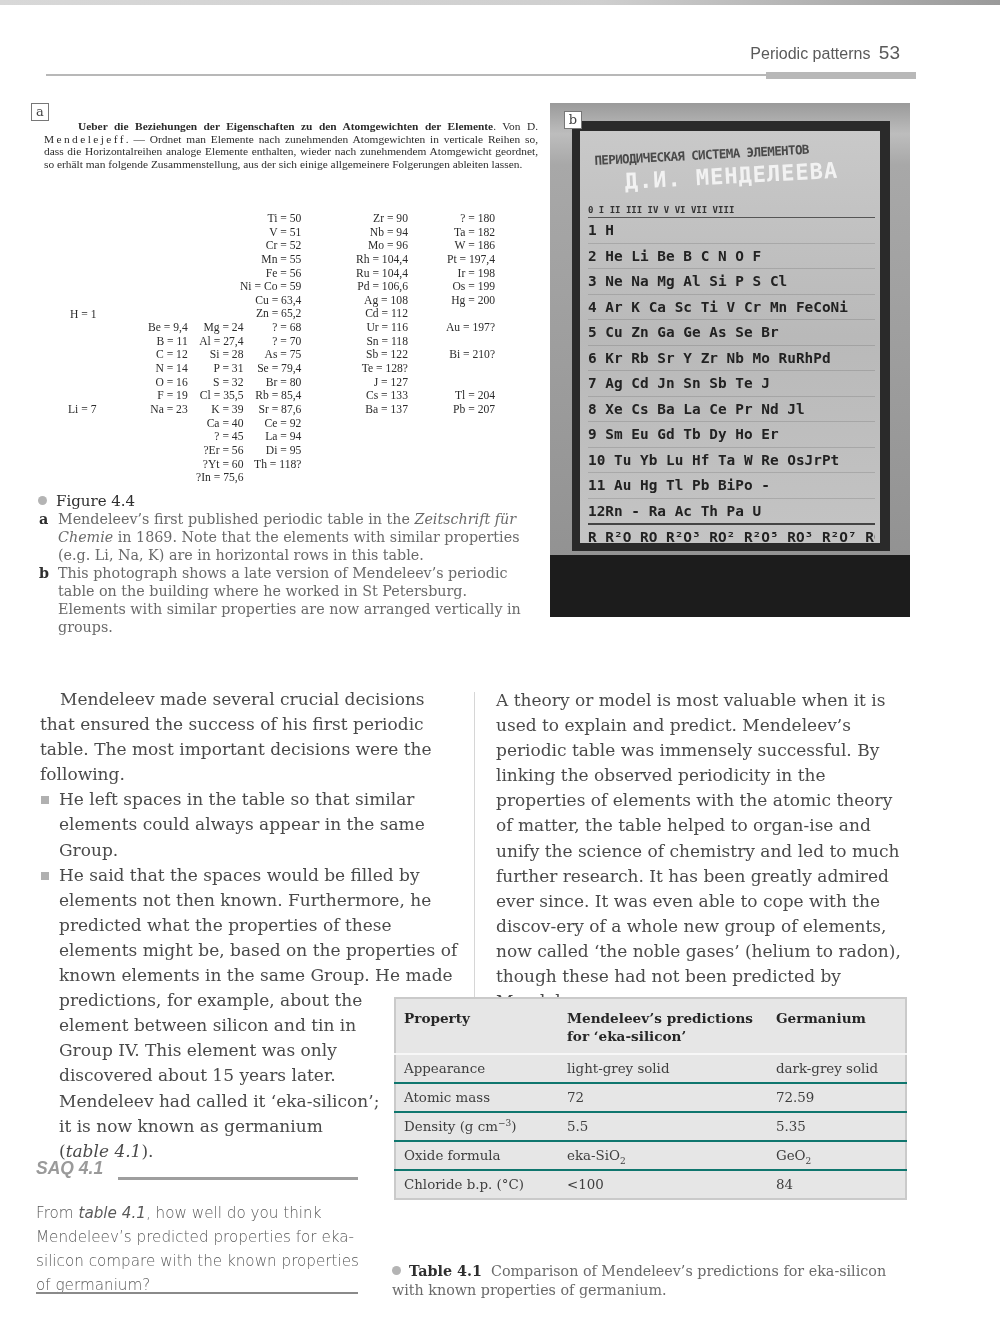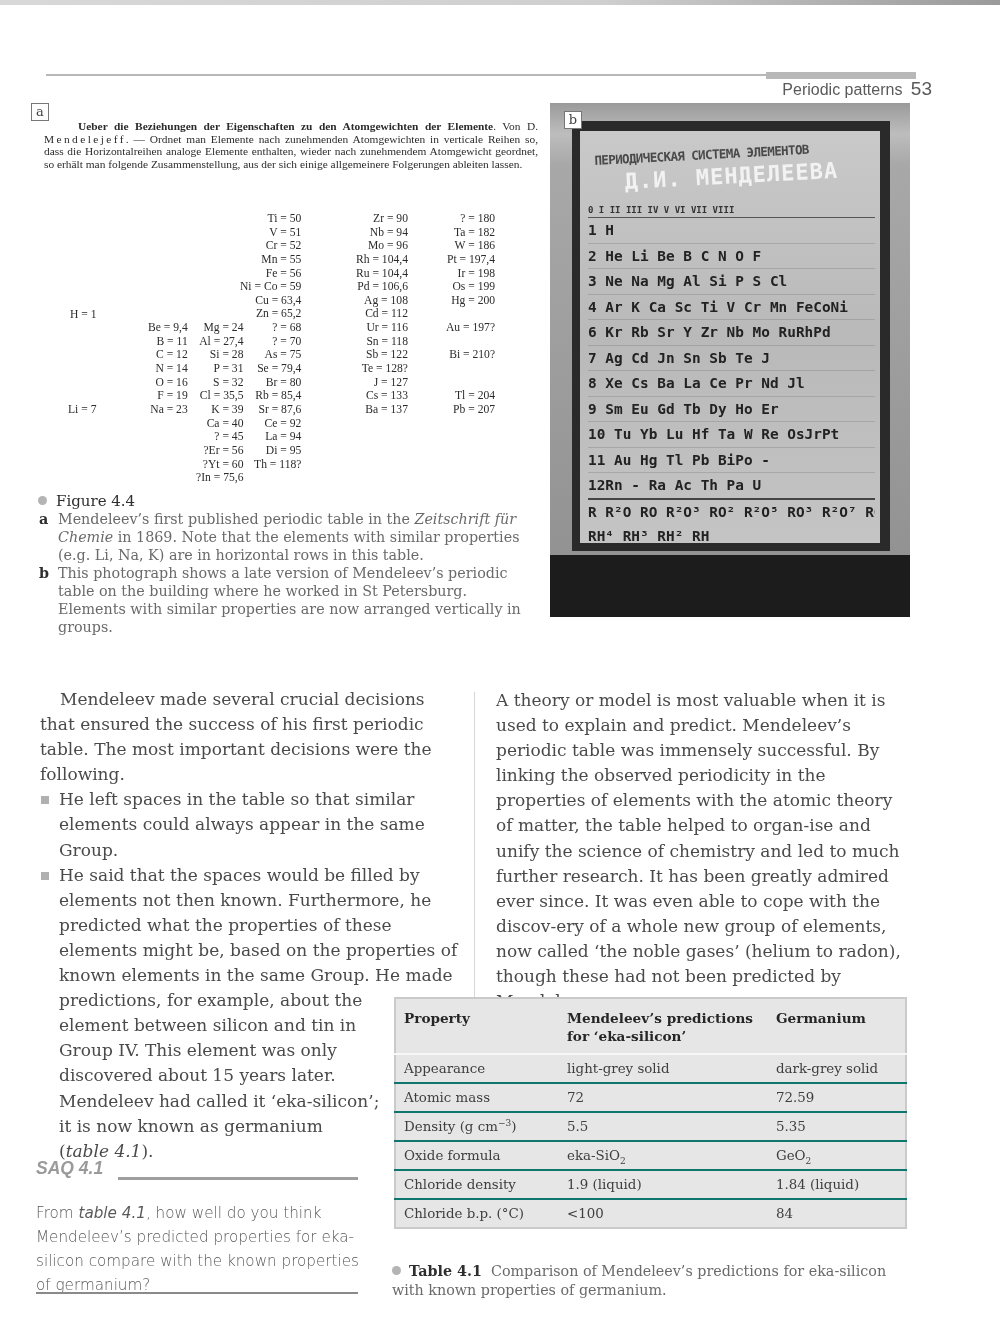--- a/index.html
+++ b/index.html
@@ -8,22 +8,22 @@
     background: #ffffff; color: #3a3a3a;
     font-family: "DejaVu Serif", "Liberation Serif", serif;
   }
   .abs { position: absolute; }
 
   
   .scan-edge { left: 0; top: 0; width: 1000px; height: 5px;
     background: linear-gradient(to right, #d8d8d8, #cfcfcf 60%, #9a9a9a); }
 
   
-  .running-head { right: 68px; top: 42px; font-family: "Liberation Sans", sans-serif;
-    font-size: 16px; color: #5a5a5a; white-space: nowrap; margin-top: 36px; }
+  .running-head { right: 100px; top: 42px; font-family: "Liberation Sans", sans-serif;
+    font-size: 16px; color: #5a5a5a; white-space: nowrap; }
   .running-head .pg { font-size: 19px; margin-left: 4px; color: #5a5a5a; }
   .head-rule { left: 46px; top: 74px; width: 720px; height: 2px; background: #b8b8b8; }
   .head-block { left: 766px; top: 72px; width: 150px; height: 7px; background: #b8b8b8; }
 
   
   .fig-label { width: 16px; height: 16px; border: 1px solid #777; background: #fff;
     font-family: "DejaVu Serif", serif; font-size: 13px; line-height: 15px; text-align: center; color: #444; }
 
   
   .orig { left: 44px; top: 120px; width: 494px; font-family: "Liberation Serif", serif;
@@ -220,20 +220,21 @@
   <div class="frame"></div>
   <div class="board"></div>
   <div class="pt-title1">ПЕРИОДИЧЕСКАЯ СИСТЕМА ЭЛЕМЕНТОВ</div>
   <div class="pt-title2">Д.И. МЕНДЕЛЕЕВА</div>
   <div class="pt-grid">
     <div class="pt-row groups">0   I   II  III  IV   V   VI  VII      VIII</div>
     <div class="pt-row">1       H</div>
     <div class="pt-row">2 He Li Be B  C  N  O  F</div>
     <div class="pt-row">3 Ne Na Mg Al Si P  S  Cl</div>
     <div class="pt-row">4 Ar K  Ca Sc Ti V  Cr Mn FeCoNi</div>
+    <div class="pt-row">5    Cu Zn Ga Ge As Se Br</div>
     <div class="pt-row">6 Kr Rb Sr Y  Zr Nb Mo    RuRhPd</div>
     <div class="pt-row">7    Ag Cd Jn Sn Sb Te J</div>
     <div class="pt-row">8 Xe Cs Ba La Ce Pr Nd Jl</div>
     <div class="pt-row">9    Sm Eu Gd Tb Dy Ho Er</div>
     <div class="pt-row">10   Tu Yb Lu Hf Ta W  Re OsJrPt</div>
     <div class="pt-row">11   Au Hg Tl Pb BiPo  -</div>
     <div class="pt-row sep">12Rn -  Ra Ac Th Pa U</div>
     <div class="pt-row" style="border:none;">  R  R²O RO R²O³ RO² R²O⁵ RO³ R²O⁷  RO⁴</div>
     <div class="pt-row" style="border:none;">              RH⁴ RH³ RH² RH</div>
   </div>
@@ -294,25 +295,20 @@
     <td><span>Density (g cm</span><sup>−3</sup><span>)</span></td>
     <td>5.5</td>
     <td>5.35</td>
   </tr>
   <tr>
     <td>Oxide formula</td>
     <td><span>eka-SiO</span><sub>2</sub></td>
     <td><span>GeO</span><sub>2</sub></td>
   </tr>
   <tr>
-    <td>Chloride density</td>
-    <td>1.9 (liquid)</td>
-    <td>1.84 (liquid)</td>
-  </tr>
-  <tr>
     <td>Chloride b.p. (°C)</td>
     <td>&lt;100</td>
     <td>84</td>
   </tr>
 </tbody>
   </table>
 
 <div class="abs tcaption">
   <span class="bullet"></span><span class="title">Table 4.1</span>&nbsp;&nbsp;<span>Comparison of Mendeleev’s predictions for eka-silicon with known properties of germanium.</span>
 </div>

